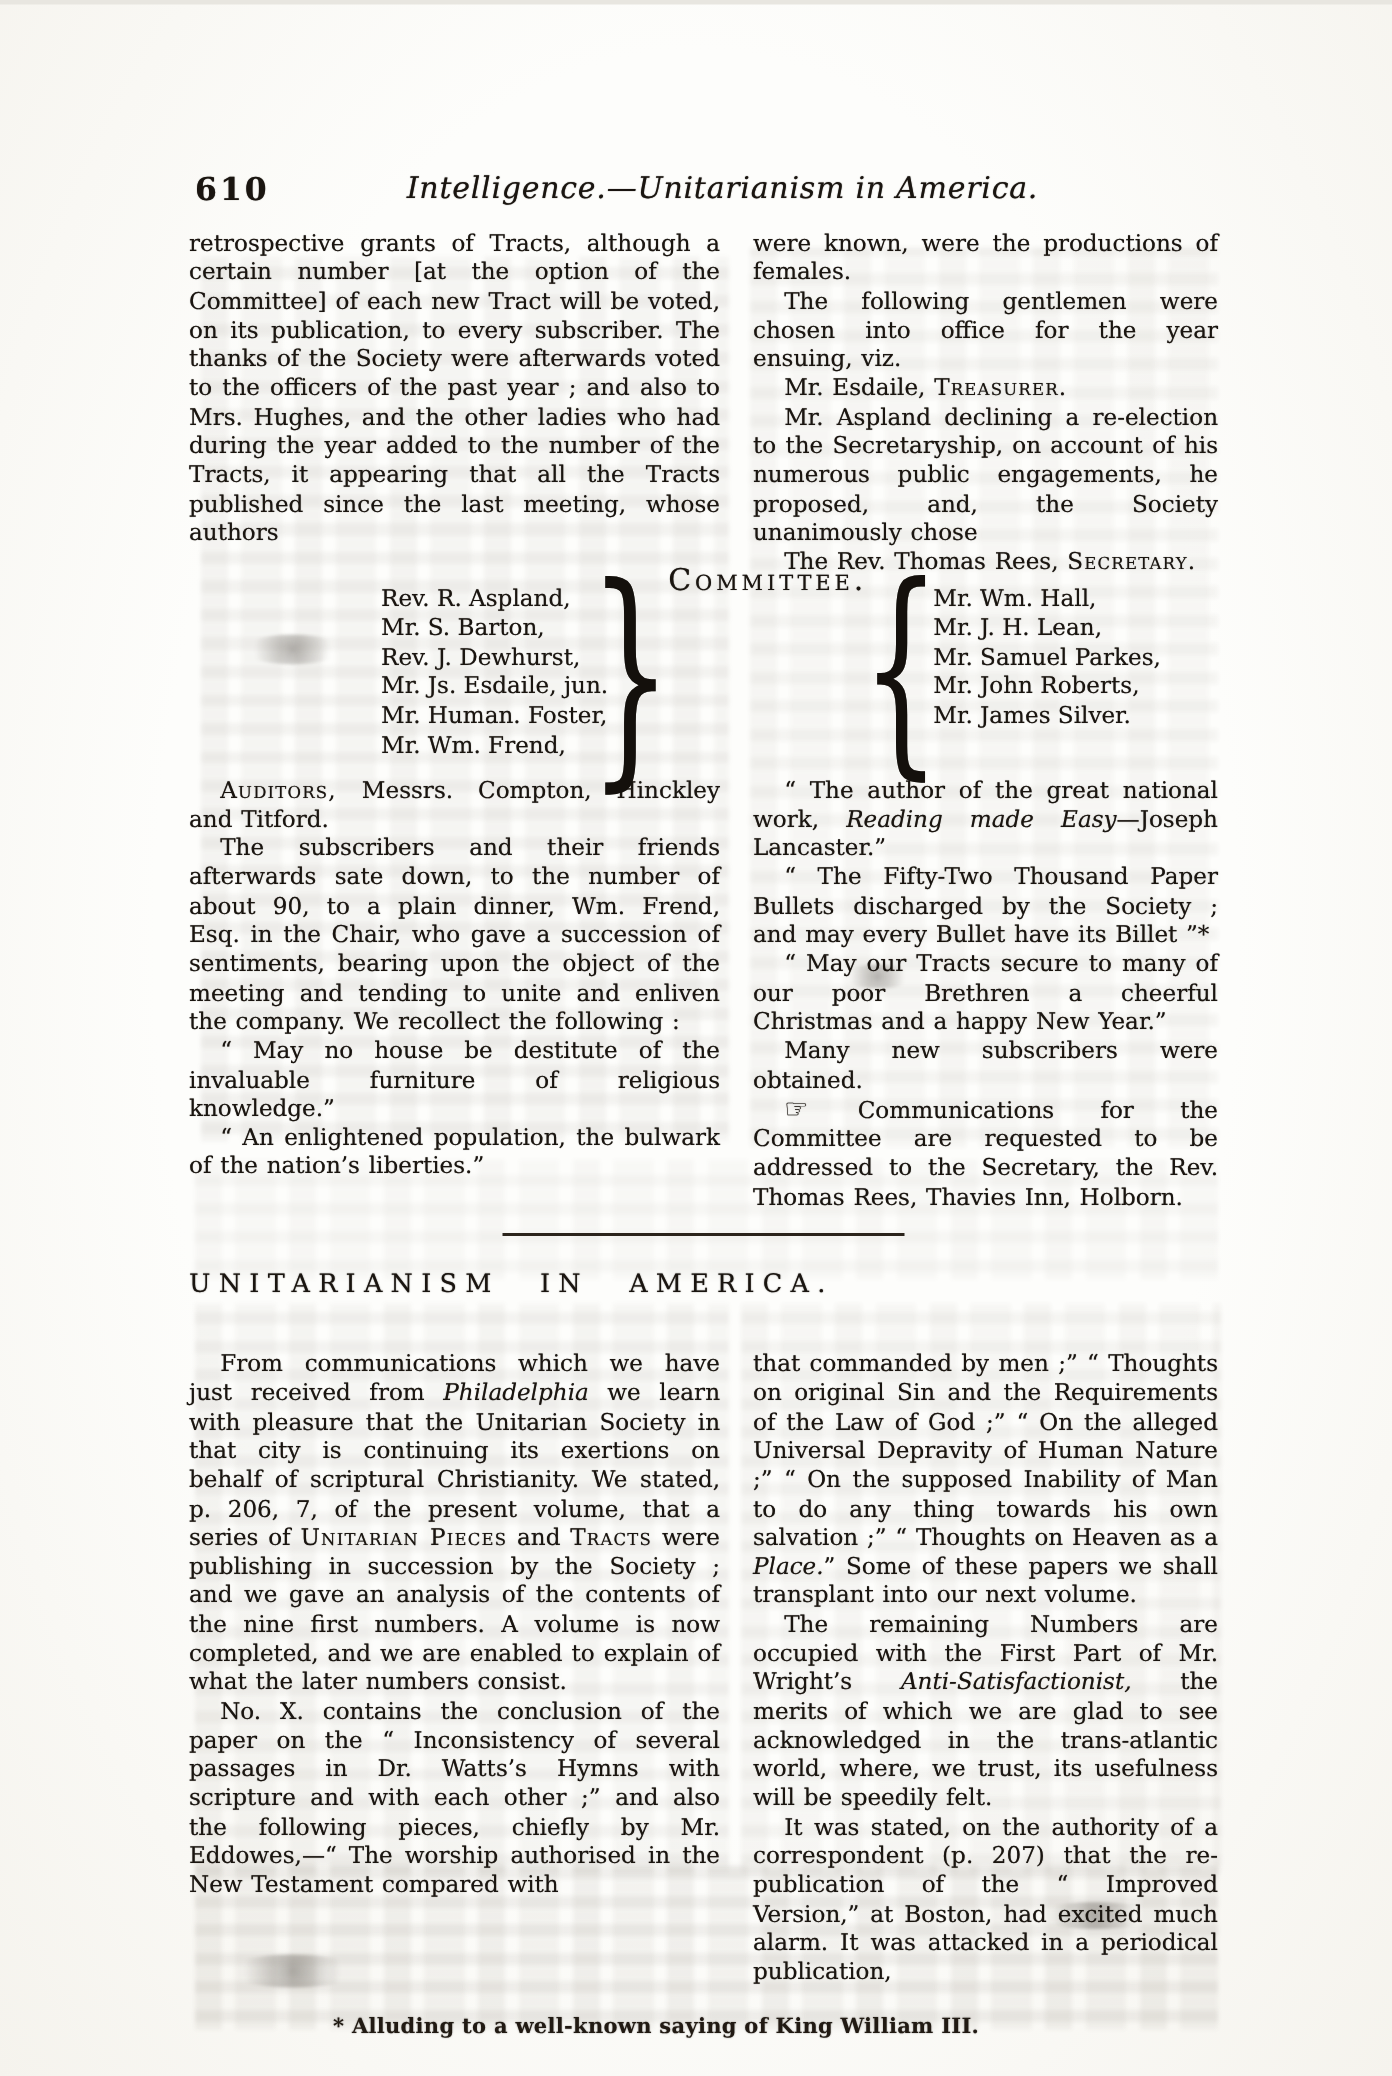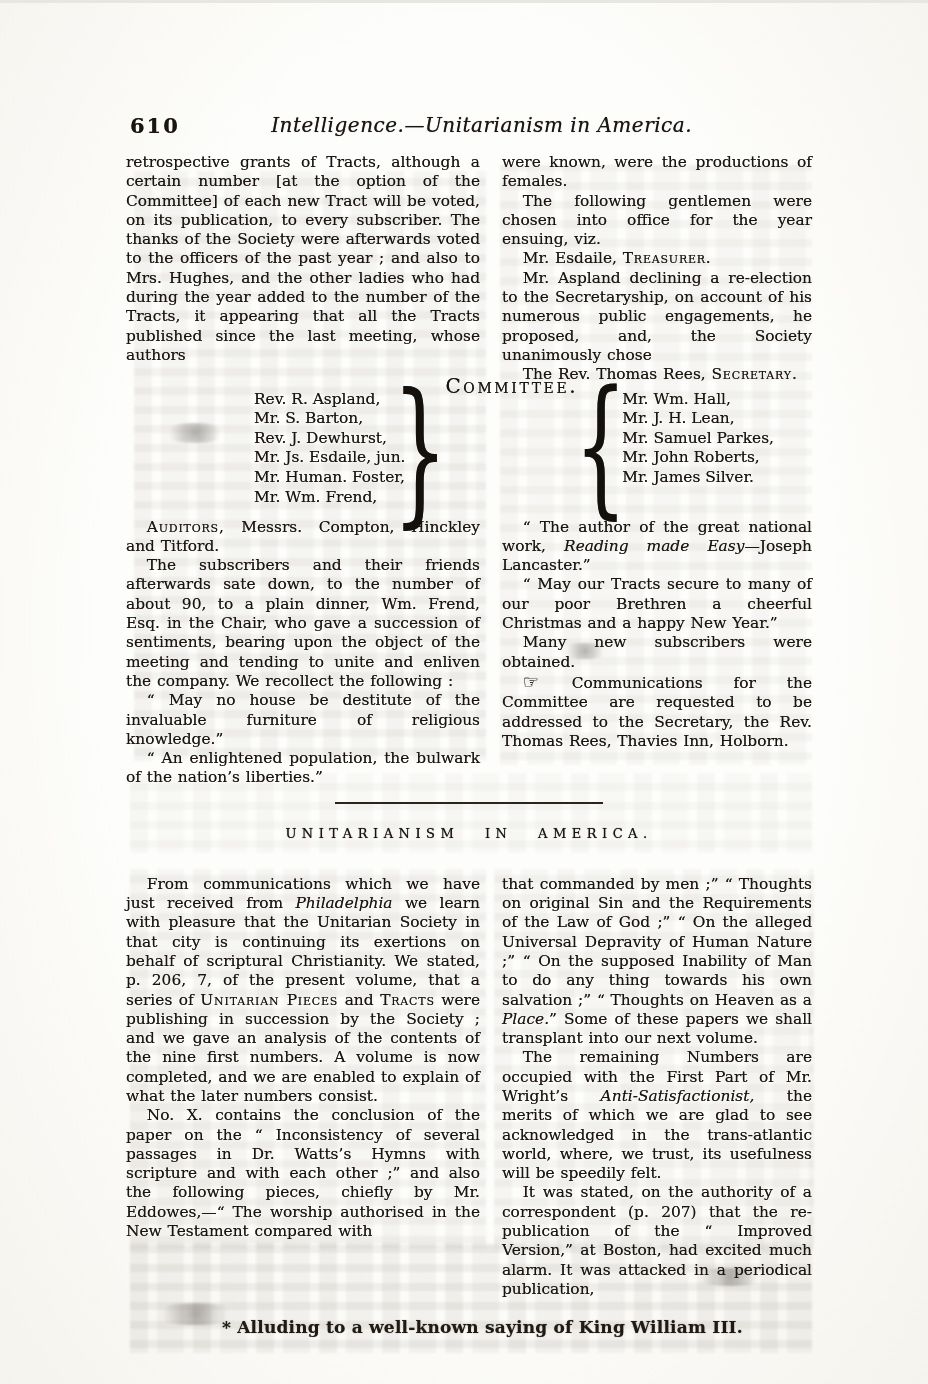--- a/index.html
+++ b/index.html
@@ -72,26 +72,26 @@
     font-variant:small-caps;font-size:20px;letter-spacing:2.6px;
     margin:0 8px 0 10px;transform:translateY(-16px);white-space:nowrap;
     text-shadow:0 0 .6px rgba(26,21,16,.7);
   }
   .c-right{margin-left:6px;}
   .divider{
     width:268px;margin:14px auto 0;border:0;
     border-top:2.6px solid #2b241c;filter:blur(.35px);
   }
   .section-heading{
-    margin:22px 0 34px;text-align:center;font-weight:400;
-    font-size:13px;letter-spacing:5.5px;word-spacing:16px;
+    margin:22px 0 34px;font-weight:400;
+    font-size:17px;letter-spacing:5.5px;word-spacing:16px;
     text-shadow:0 0 .8px rgba(26,21,16,.8);
   }
   .footnote{
-    margin:18px 0 0 96px;font-size:17px;font-weight:700;
+    margin:18px 0 0 96px;font-size:14px;font-weight:700;
     letter-spacing:.2px;color:#211a13;
     text-shadow:0 0 1px rgba(26,21,16,.55);filter:blur(.2px);
   }
 </style>
 </head>
 <body>
 
 <div class="page">
 
   <div class="ghost" style="left:134px;top:168px;width:352px;height:590px;"></div>
@@ -153,20 +153,21 @@
 
     <div class="cols">
       <div class="col-l">
         <p class="para ind"><span class="run-sc">Auditors,</span><span> Messrs. Compton, Hinckley and Titford.</span></p>
         <p class="para ind">The subscribers and their friends afterwards sate down, to the number of about 90, to a plain dinner, Wm. Frend, Esq. in the Chair, who gave a succession of sentiments, bearing upon the object of the meeting and tending to unite and enliven the company.  We recollect the following :</p>
         <p class="para ind">“ May no house be destitute of the invaluable furniture of religious knowledge.”</p>
         <p class="para ind">“ An enlightened population, the bulwark of the nation’s liberties.”</p>
       </div>
       <div class="col-r">
         <p class="para ind"><span>“ The author of the great national work, </span><span class="run-i">Reading made Easy</span><span>—Joseph Lancaster.”</span></p>
+        <p class="para ind">“ The Fifty-Two Thousand Paper Bullets discharged by the Society ; and may every Bullet have its Billet ”*</p>
         <p class="para ind">“ May our Tracts secure to many of our poor Brethren a cheerful Christmas and a happy New Year.”</p>
         <p class="para ind">Many new subscribers were obtained.</p>
         <p class="para ind"><span class="run-hand">☞</span><span>  Communications for the Committee are requested to be addressed to the Secretary, the Rev. Thomas Rees, Thavies Inn, Holborn.</span></p>
       </div>
     </div>
 
     <hr class="divider">
     <h2 class="section-heading">UNITARIANISM IN AMERICA.</h2>
 
     <div class="cols">

